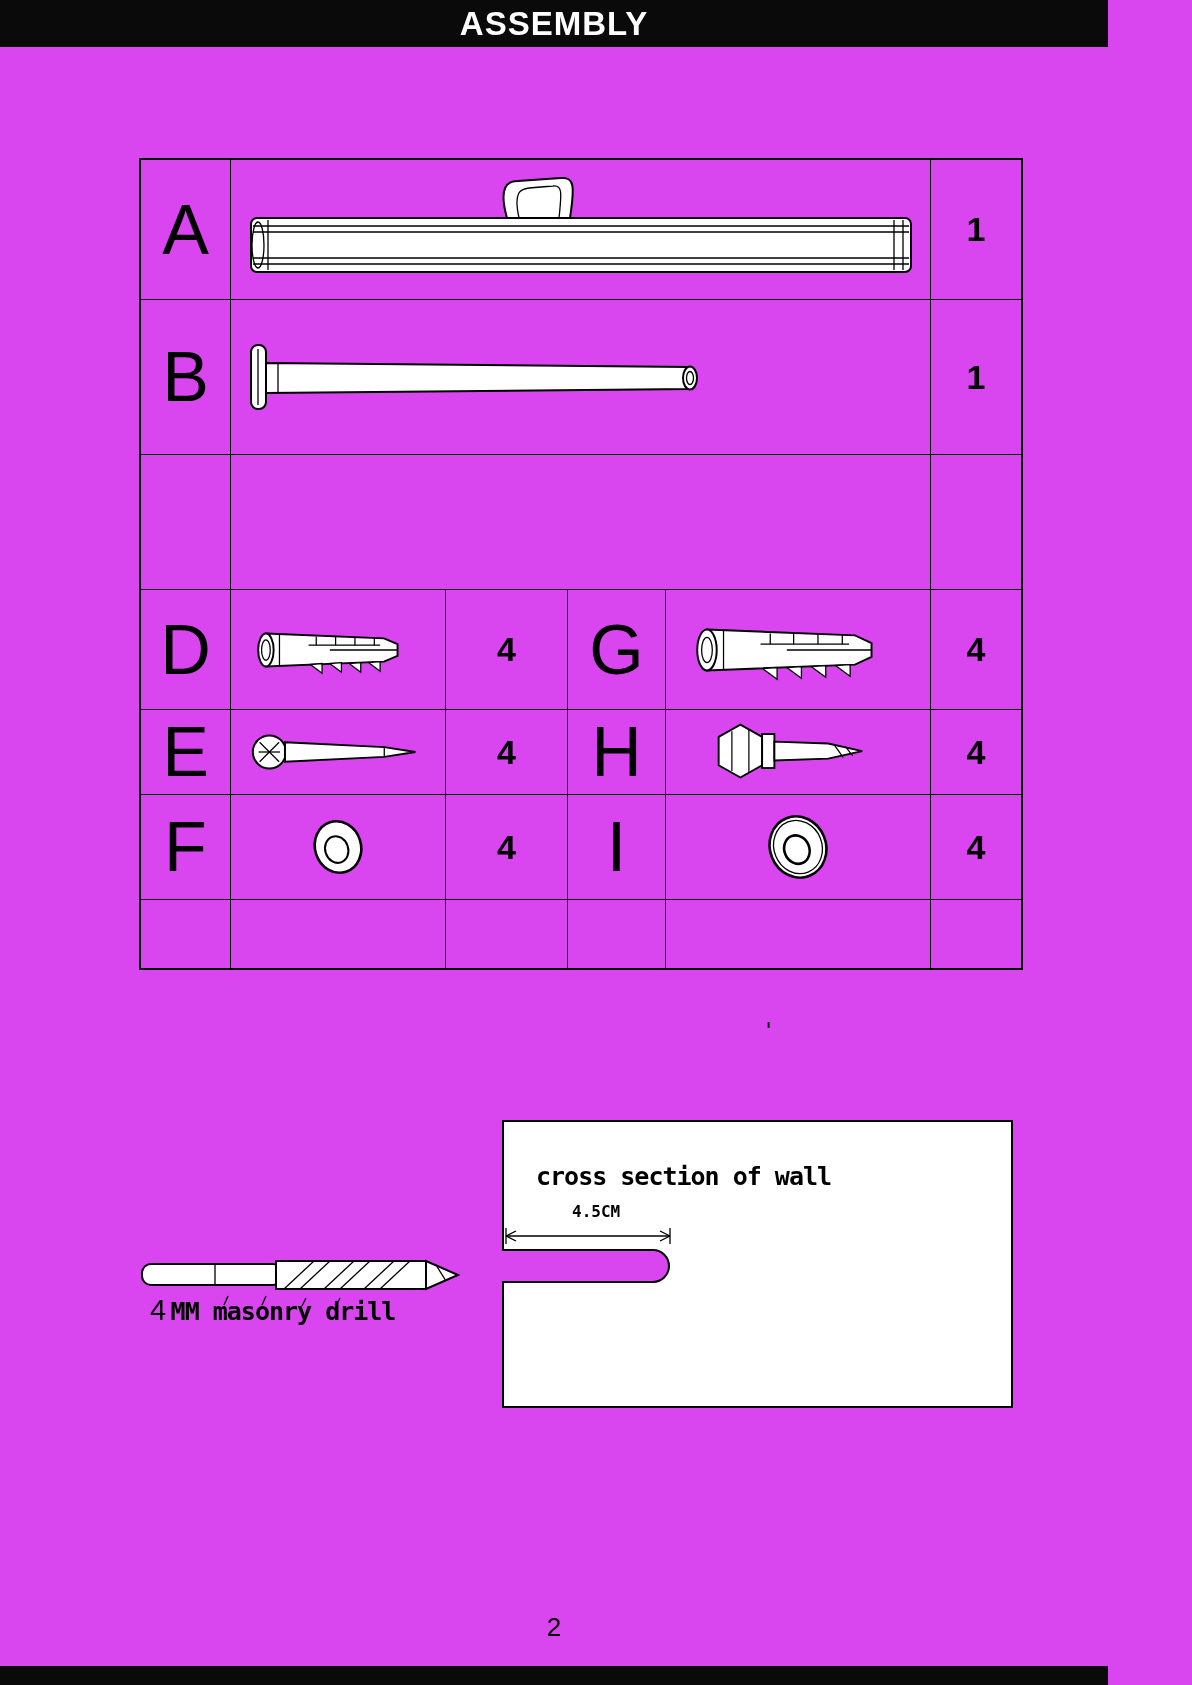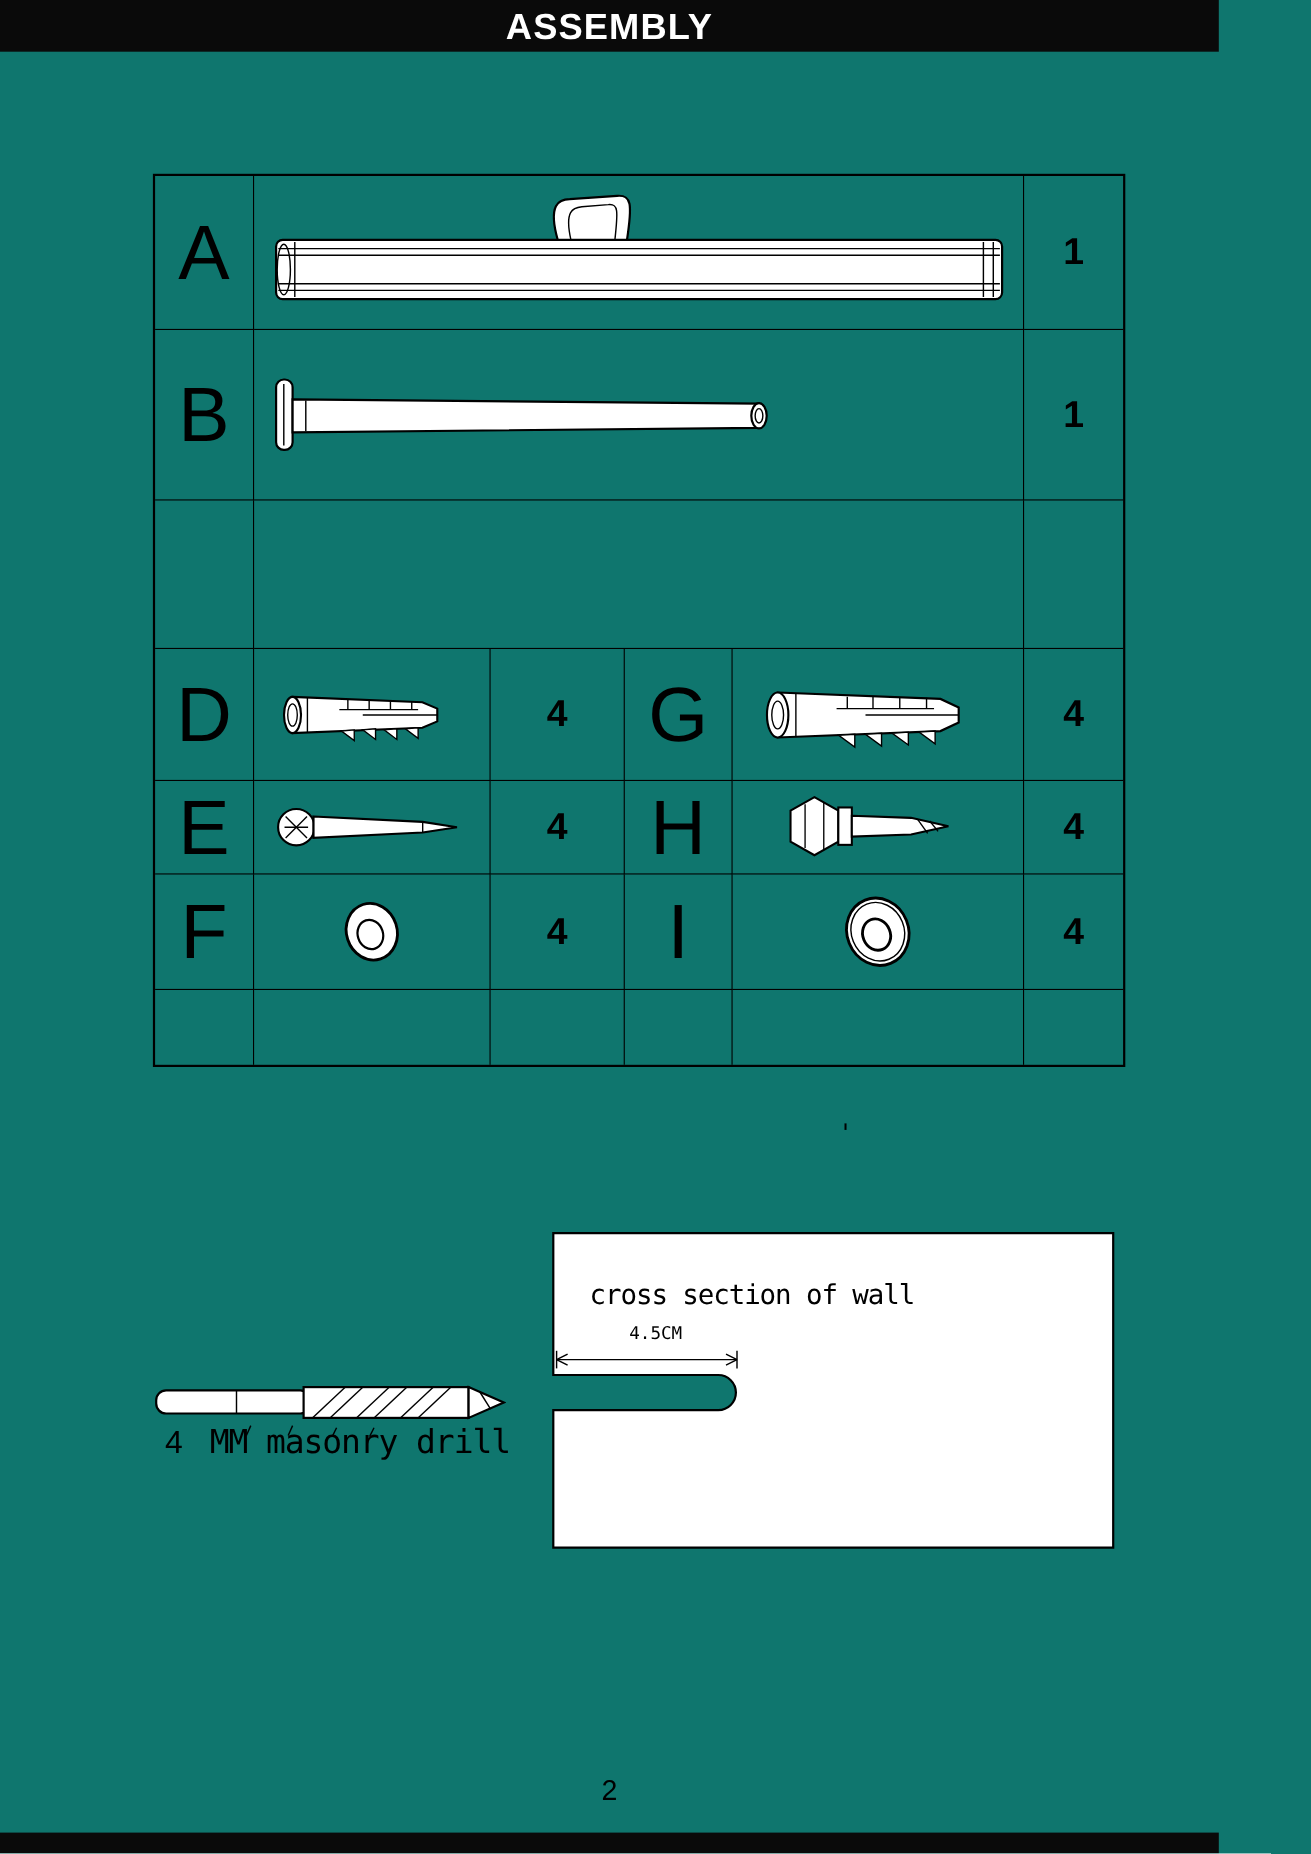--- a/index.html
+++ b/index.html
@@ -1,16 +1,16 @@
 <!DOCTYPE html>
 <html><head>
 <meta charset="utf-8">
 <style>
   html,body{margin:0;padding:0;background:#ffffff;}
-  .page{position:relative;width:1192px;height:1685px;background:#0f766e;color:#000;
+  .page{position:relative;width:1192px;height:1685px;background:#d946ef;color:#000;
         font-family:"Liberation Sans",sans-serif;overflow:hidden;}
 
   
   .topbar{position:absolute;left:0;top:0;width:1108px;height:47px;background:#0a0a0a;
           display:flex;align-items:center;justify-content:center;}
   .topbar-title{color:#ffffff;font-size:33px;font-weight:700;letter-spacing:1px;}
   .bottombar{position:absolute;left:0;top:1666px;width:1108px;height:19px;background:#0a0a0a;}
   .pageno{position:absolute;left:0;top:1612px;width:1108px;text-align:center;font-size:26px;}
 
   
@@ -28,26 +28,26 @@
   .part-label{font-size:70px;font-weight:400;line-height:1;}
   .part-qty{font-size:34px;font-weight:700;}
 
   
   svg{display:block;}
   .s2{stroke:#000;stroke-width:2;fill:#ffffff;}
   .s2h{stroke:#000;stroke-width:2.6;fill:#ffffff;}
   .s1{stroke:#000;stroke-width:1.3;fill:none;}
   .s1f{stroke:#000;stroke-width:1.3;fill:#ffffff;}
 
-  .mono-bold{font-family:"DejaVu Sans Mono",monospace;font-weight:400;}
+  .mono-bold{font-family:"DejaVu Sans Mono",monospace;font-weight:700;}
 
   .drill-svg{position:absolute;left:140px;top:1248px;}
   .drill-caption{position:absolute;left:150px;top:1294px;white-space:nowrap;}
   .drill-size{font-size:29px;}
-  .drill-name{font-size:30px;letter-spacing:-1px;margin-left:20px;}
+  .drill-name{font-size:25px;letter-spacing:-1px;margin-left:0;}
 
   .wallbox{position:absolute;left:500px;top:1118px;width:515px;height:292px;}
   .wallbox svg{position:absolute;left:0;top:0;}
   .wall-title{position:absolute;left:36px;top:44px;font-size:25px;letter-spacing:-1px;white-space:nowrap;}
   .wall-dim{position:absolute;left:72px;top:84px;font-size:16px;white-space:nowrap;}
 
   .stray{position:absolute;left:762px;top:1018px;font-size:22px;font-family:"DejaVu Sans Mono",monospace;}
 </style>
 </head>
 <body>

